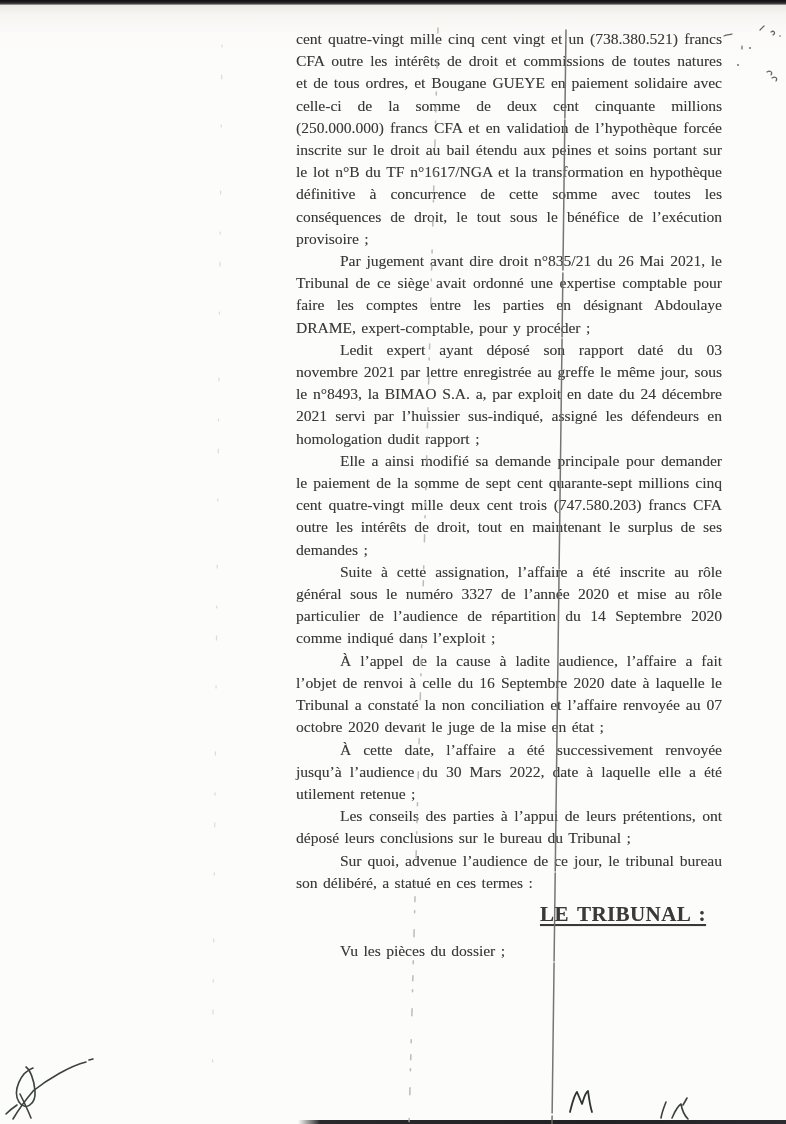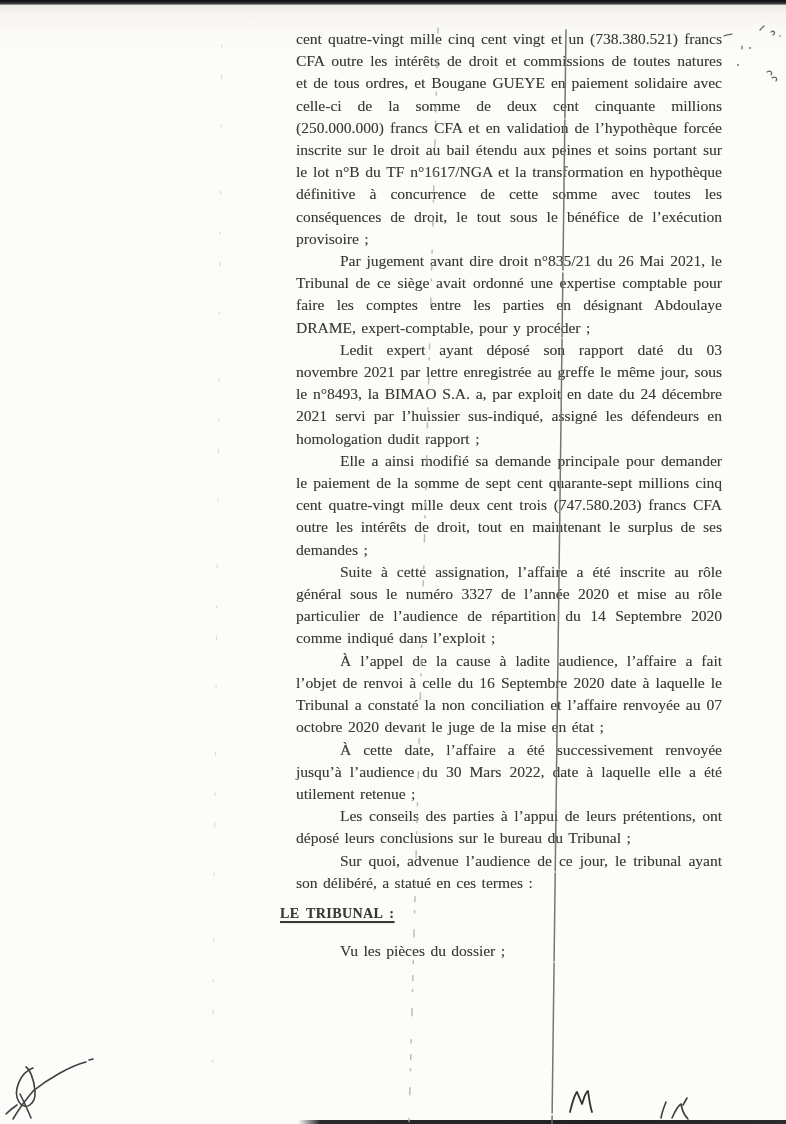--- a/index.html
+++ b/index.html
@@ -44,23 +44,23 @@
     text-shadow: 0.2px 0.2px 0.35px rgba(58, 56, 50, 0.38);
   }
   .para {
     margin: 0;
     padding: 0;
   }
   .para.indent { text-indent: 44px; }
   .heading {
     display: block;
     margin: 9px 0 11px 0;
-    text-align: left;
+    text-align: right;
     transform: translateX(-16px);
-    font-size: 14px;
+    font-size: 21px;
     font-weight: bold;
     letter-spacing: 0.4px;
     word-spacing: 3px;
   }
   .heading .heading-text {
     text-decoration: underline;
     text-decoration-thickness: 1.7px;
     text-underline-offset: 3px;
   }
   .closing { margin-top: 15px; }
@@ -82,21 +82,21 @@
 
   <div class="text-column">
     <p class="para">cent quatre-vingt mille cinq cent vingt et un (738.380.521) francs CFA outre les intérêts de droit et commissions de toutes natures et de tous ordres, et Bougane GUEYE en paiement solidaire avec celle-ci de la somme de deux cent cinquante millions (250.000.000) francs CFA et en validation de l’hypothèque forcée inscrite sur le droit au bail étendu aux peines et soins portant sur le lot n°B du TF n°1617/NGA et la transformation en hypothèque définitive à concurrence de cette somme avec toutes les conséquences de droit, le tout sous le bénéfice de l’exécution provisoire ;</p>
     <p class="para indent">Par jugement avant dire droit n°835/21 du 26 Mai 2021, le Tribunal de ce siège avait ordonné une expertise comptable pour faire les comptes entre les parties en désignant Abdoulaye DRAME, expert-comptable, pour y procéder ;</p>
     <p class="para indent">Ledit expert ayant déposé son rapport daté du 03 novembre 2021 par lettre enregistrée au greffe le même jour, sous le n°8493, la BIMAO S.A. a, par exploit en date du 24 décembre 2021 servi par l’huissier sus-indiqué, assigné les défendeurs en homologation dudit rapport ;</p>
     <p class="para indent">Elle a ainsi modifié sa demande principale pour demander le paiement de la somme de sept cent quarante-sept millions cinq cent quatre-vingt mille deux cent trois (747.580.203) francs CFA outre les intérêts de droit, tout en maintenant le surplus de ses demandes ;</p>
     <p class="para indent">Suite à cette assignation, l’affaire a été inscrite au rôle général sous le numéro 3327 de l’année 2020 et mise au rôle particulier de l’audience de répartition du 14 Septembre 2020 comme indiqué dans l’exploit ;</p>
     <p class="para indent">À l’appel de la cause à ladite audience, l’affaire a fait l’objet de renvoi à celle du 16 Septembre 2020 date à laquelle le Tribunal a constaté la non conciliation et l’affaire renvoyée au 07 octobre 2020 devant le juge de la mise en état ;</p>
     <p class="para indent">À cette date, l’affaire a été successivement renvoyée jusqu’à l’audience du 30 Mars 2022, date à laquelle elle a été utilement retenue ;</p>
     <p class="para indent">Les conseils des parties à l’appui de leurs prétentions, ont déposé leurs conclusions sur le bureau du Tribunal ;</p>
-    <p class="para indent">Sur quoi, advenue l’audience de ce jour, le tribunal ayant son délibéré, a statué en ces termes :</p>
+    <p class="para indent">Sur quoi, advenue l’audience de ce jour, le tribunal bureau son délibéré, a statué en ces termes :</p>
     <h2 class="heading">
       <span class="heading-text">LE TRIBUNAL :</span>
     </h2>
     <p class="para indent closing">Vu les pièces du dossier ;</p>
   </div>
 
   <svg class="overlay" viewBox="0 0 786 1124" fill="none" stroke-linecap="round" stroke-linejoin="round" aria-hidden="true">
 
     <line x1="222" y1="45" x2="212" y2="1124" stroke="#c3c1b9" stroke-width="1.2" opacity="0.55" stroke-dasharray="2 28 4 46 2 64 3 38"></line>
     <line x1="438" y1="28" x2="409" y2="1124" stroke="#b2b0a7" stroke-width="1.5" opacity="0.85" stroke-dasharray="5 9 2 17 7 24 3 12"></line>

